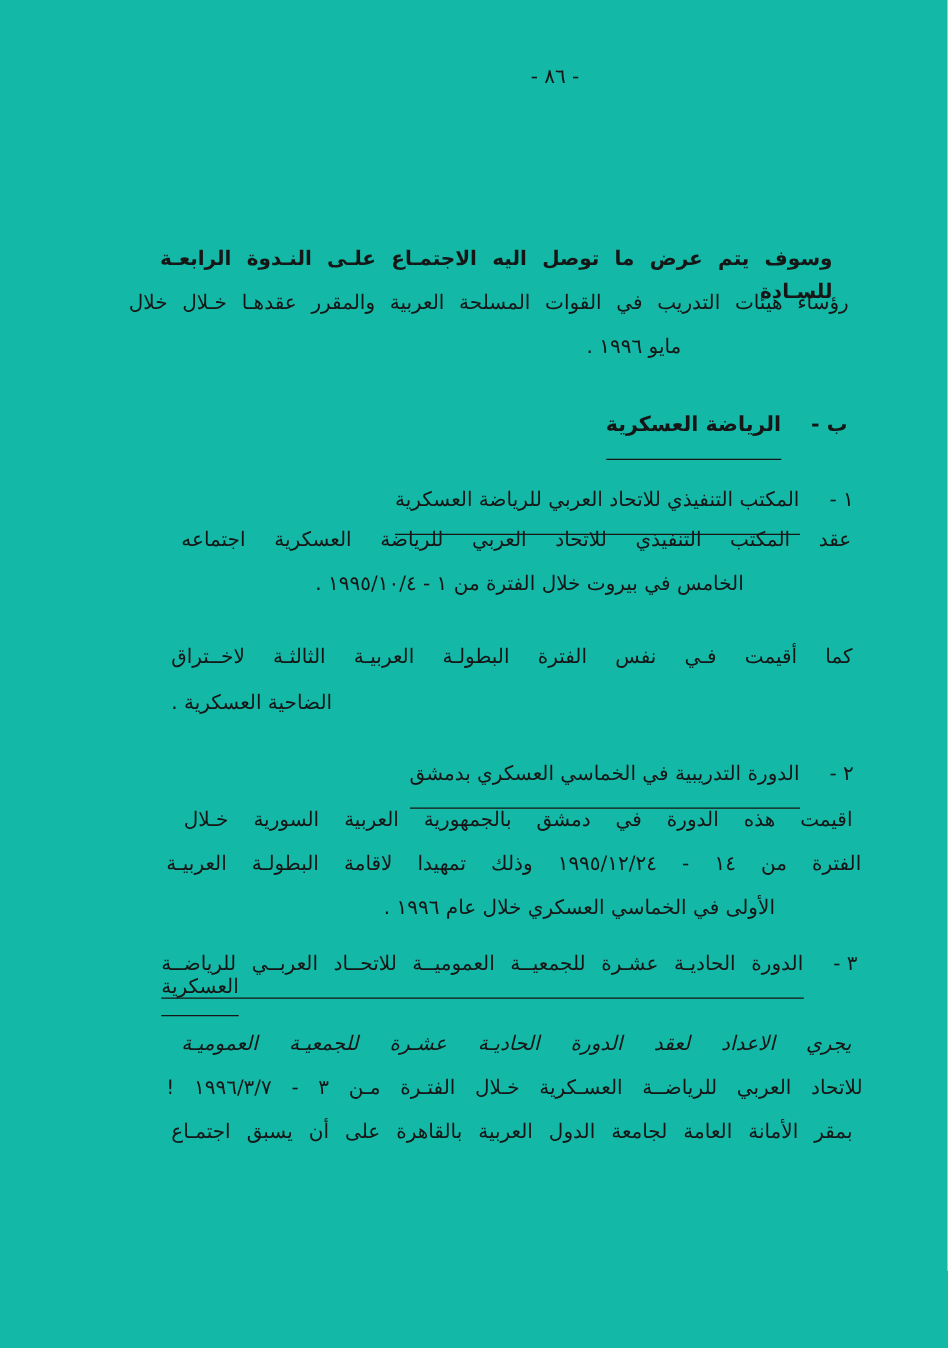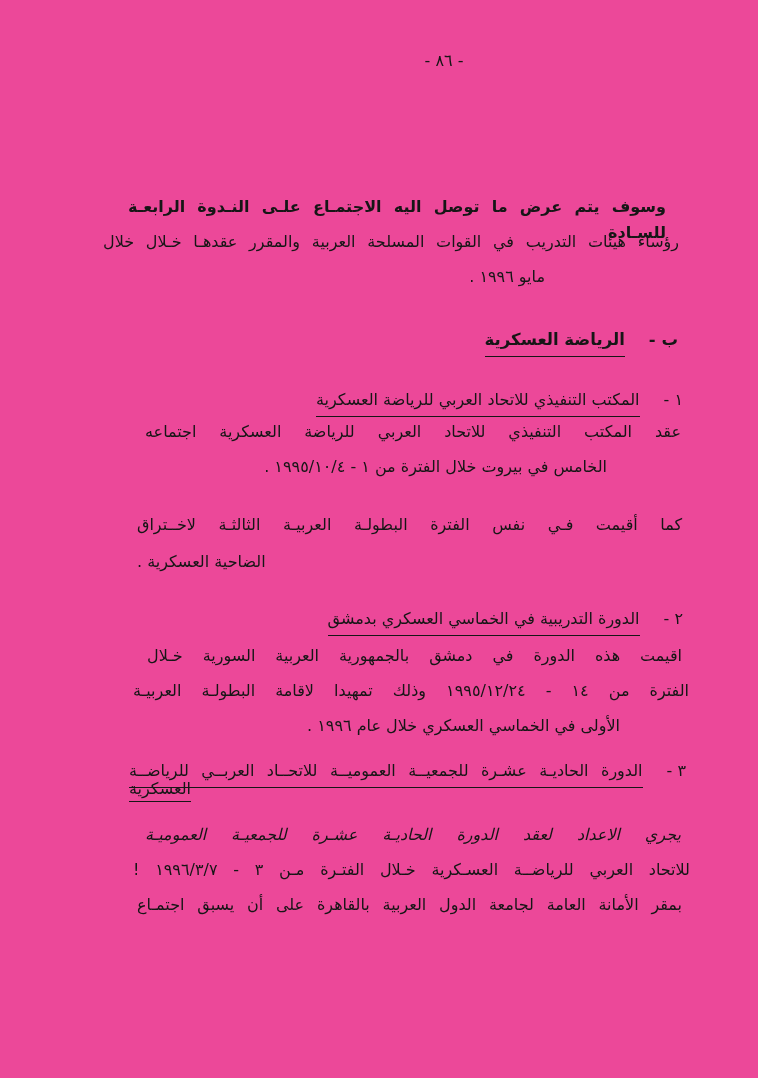--- a/index.html
+++ b/index.html
@@ -1,41 +1,41 @@
 <!DOCTYPE html>
 <html lang="ar" dir="rtl"><head>
 <meta charset="utf-8">
 <style>
   html,body{margin:0;padding:0;background:#e8e8e8;}
   .page{
     position:relative;
     width:758px;height:1078px;
     margin:0 auto;
-    background:#ec4899;
+    background:#14b8a6;
     font-family:"DejaVu Sans",sans-serif;
     color:#161616;
     direction:rtl;
     overflow:hidden;
   }
   .line{
     position:absolute;
     direction:rtl;
     font-size:16px;
     line-height:26px;
     white-space:nowrap;
   }
   
   .stretch{
     white-space:normal;
     text-align:justify;
     text-align-last:justify;
   }
   .u{
     border-bottom:1.6px solid #161616;
-    padding-bottom:3px;
+    padding-bottom:14px;
   }
   .hrow{
     display:flex;
     align-items:flex-start;
   }
   .hrow .num{flex:0 0 auto;margin-left:24px;}
   .hrow .grow{
     flex:1 1 auto;
     text-align:justify;
     text-align-last:justify;
@@ -44,21 +44,21 @@
   .bold{font-weight:bold;}
 
   
   .pagenum  {top:48px;  left:344px; width:200px; text-align:center; white-space:nowrap;}
   .introL1  {top:194px; right:92px;  left:128px;font-weight:bold;}
   .introL2  {top:229px; right:79px;  left:103px;}
   .introL3  {top:264px; right:213px;}
   .secB     {top:327px; right:80px;  font-size:16.5px;}
   .i1head   {top:387px; right:75px;}
   .i1L1     {top:419px; right:77px;  left:145px;}
-  .i1L2     {top:454px; right:151px;margin-left:48px;}
+  .i1L2     {top:454px; right:163px;margin-left:48px;}
   .p2L1     {top:512px; right:76px;  left:137px;}
   .p2L2     {top:549px; left:137px;}
   .i2head   {top:606px; right:75px;}
   .i2L1     {top:643px; right:76px;  left:147px;}
   .i2L2     {top:678px; right:69px;  left:133px;}
   .i2L3     {top:713px; right:138px;}
   .i3head1  {top:758px; right:72px;  left:129px;}
   .i3head2  {top:776px; left:129px;}
   .i3L1     {top:822px; right:77px;  left:145px;font-style:italic;}
   .i3L2     {top:857px; right:68px;  left:133px;}

